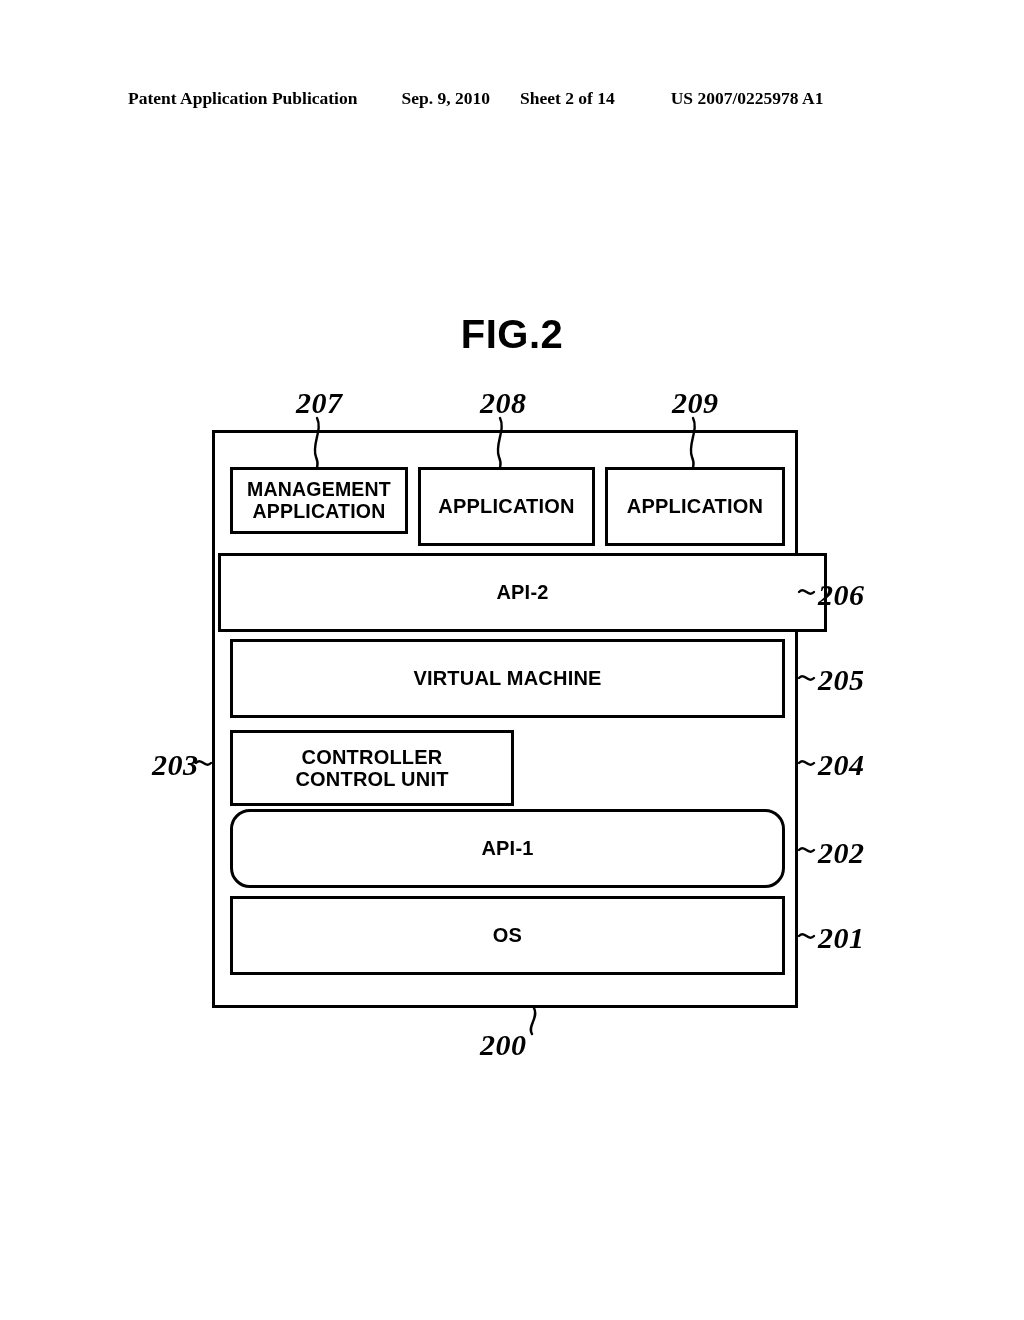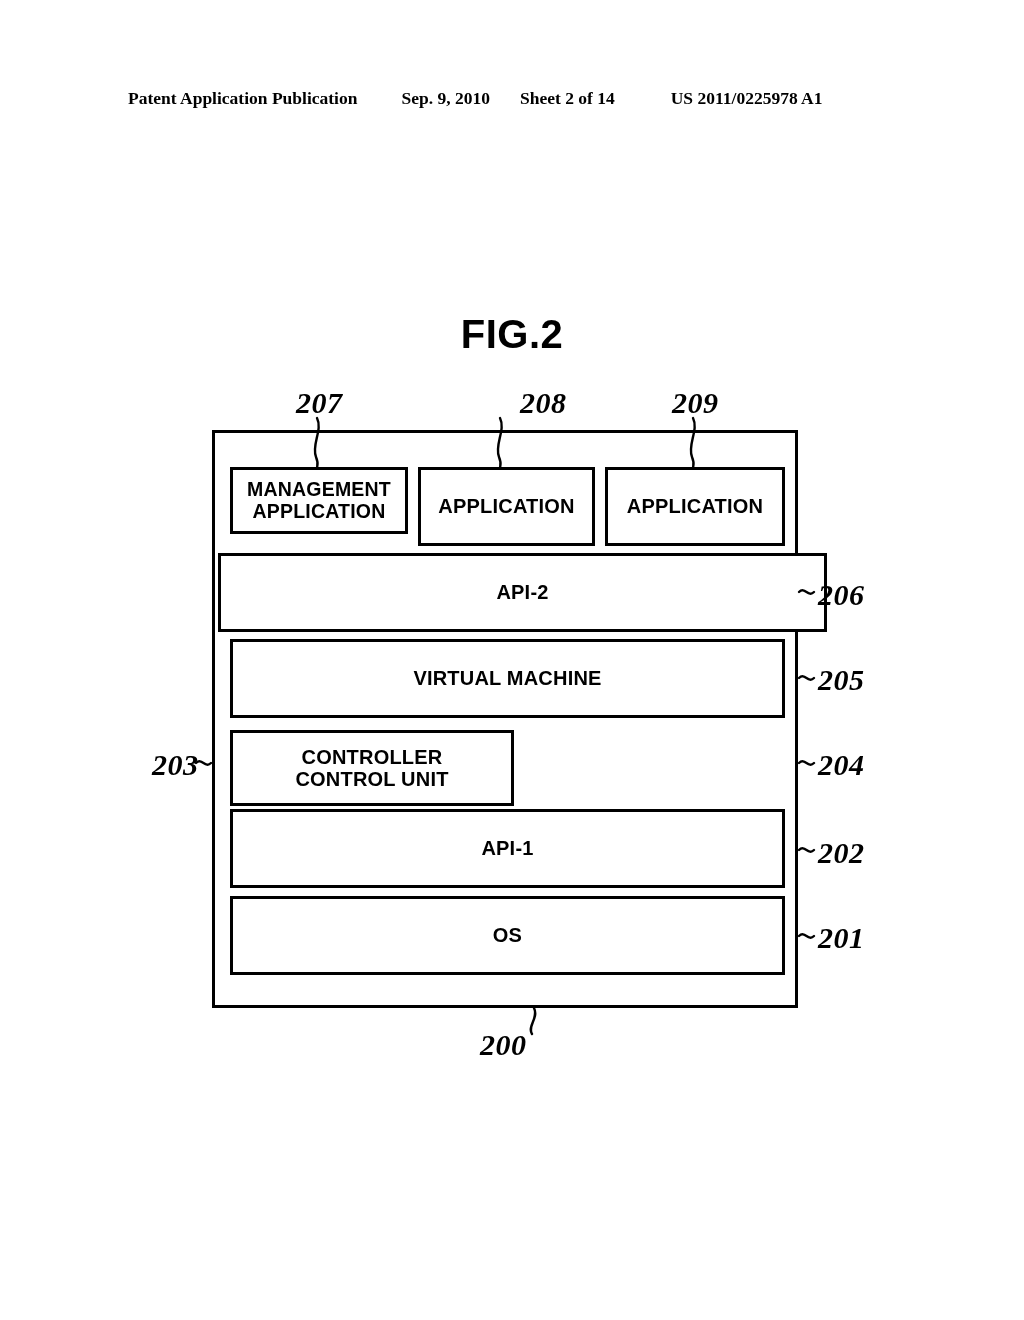--- a/index.html
+++ b/index.html
@@ -97,37 +97,37 @@
   .b-api2 { left: 218px; top: 553px; width: 609px; height: 79px; }
 
   
   .b-vm { left: 230px; top: 639px; width: 555px; height: 79px; }
 
   
   .b-ctrl { left: 230px; top: 730px; width: 284px; height: 76px; }
   .b-res  { left: 517px; top: 726px; width: 268px; height: 76px; }
 
   
-  .b-api1 { left: 230px; top: 809px; width: 555px; height: 79px; }
+  .b-api1 { left: 230px; top: 809px; width: 555px; height: 79px; border-radius: 20px; }
 
   
   .b-os { left: 230px; top: 896px; width: 555px; height: 79px; text-align: center; }
 
   
   .ref {
     position: absolute;
     font-family: "Liberation Serif", serif;
     font-style: italic;
     font-weight: bold;
     font-size: 30px;
     letter-spacing: 0.5px;
     white-space: nowrap;
   }
   .ref-207 { left: 296px; top: 386px; }
-  .ref-208 { left: 480px; top: 386px; margin-left: 40px; }
+  .ref-208 { left: 480px; top: 386px; }
   .ref-209 { left: 672px; top: 386px; }
   .ref-206 { left: 818px; top: 578px; }
   .ref-205 { left: 818px; top: 663px; }
   .ref-204 { left: 818px; top: 748px; }
   .ref-202 { left: 818px; top: 836px; }
   .ref-201 { left: 818px; top: 921px; }
   .ref-203 { left: 152px; top: 748px; }
   .ref-200 { left: 480px; top: 1028px; }
 
   
@@ -140,21 +140,21 @@
     pointer-events: none;
   }
 </style>
 </head>
 <body>
 
 <div class="page-header">
   <span class="ph-pub">Patent Application Publication</span>
   <span class="ph-date">Sep. 9, 2010</span>
   <span class="ph-sheet">Sheet 2 of 14</span>
-  <span class="ph-num">US 2011/0225978 A1</span>
+  <span class="ph-num">US 2007/0225978 A1</span>
 </div>
 
 <div class="fig-title">FIG.2</div>
 
 <div class="stage">
 
   <div class="outer-box"></div>
 
   <div class="block b-mgmt-app">
     <span class="label-2line">MANAGEMENT

